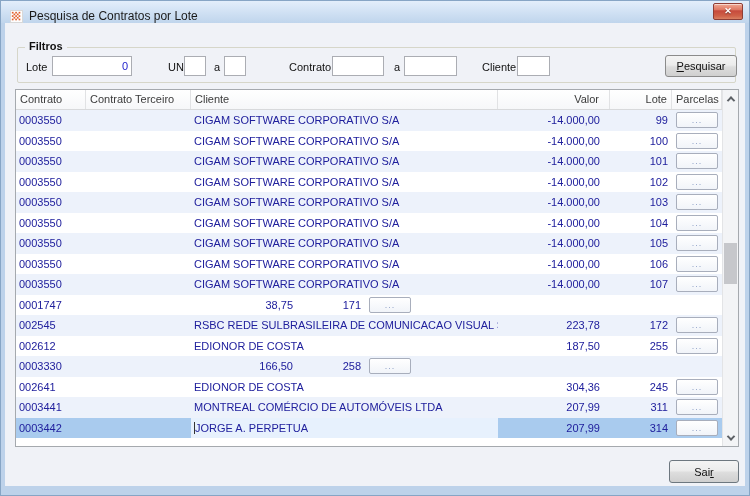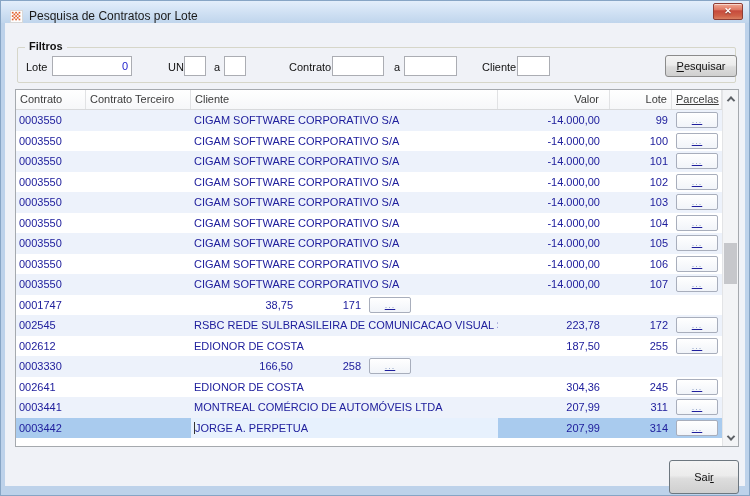--- a/index.html
+++ b/index.html
@@ -50,21 +50,21 @@
   .fi.num{text-align:right;color:#2323cc;}
   .win-btn{
     position:absolute;height:22px;
     border:1px solid #8b8b8b;border-radius:3px;
     background:linear-gradient(#f4f4f4,#ececec 45%,#dddddd 55%,#cfcfcf);
     font-family:"Liberation Sans",sans-serif;font-size:11px;color:#111;
     display:flex;align-items:center;justify-content:center;cursor:default;
   }
   .mn{text-decoration:underline;}
   #btn-pesquisar{left:647px;top:7px;width:72px;}
-  #btn-sair{left:664px;top:437px;width:70px;height:34px;border-color:#6d777f;}
+  #btn-sair{left:664px;top:437px;width:70px;height:23px;border-color:#6d777f;}
   
   .grid{
     position:absolute;left:10px;top:66px;width:724px;height:358px;
     border:1px solid #a5a9ae;background:#fff;
   }
   .grid-header{
     position:absolute;top:0;left:0;right:16px;height:20px;display:flex;
     background:linear-gradient(#ffffff,#f6f7f9);
     border-bottom:1px solid #d8d9db;
   }
@@ -79,21 +79,21 @@
   .grid-row.selected .cell.edit-cell{background:#e7f1fd;}
   .cell{
     flex:0 0 auto;line-height:20.5px;padding-left:3px;color:#20209d;font-size:11px;
     overflow:hidden;white-space:nowrap;
   }
   .c-contrato{width:70px;}
   .c-terceiro{width:105px;}
   .c-cliente{width:307px;}
   .c-valor{width:112px;text-align:right;padding-right:10px;padding-left:0;}
   .c-lote{width:62px;text-align:right;padding-right:4px;padding-left:0;}
-  .c-parcelas{width:50px;display:flex;align-items:center;justify-content:center;padding:0;text-decoration:underline;}
+  .c-parcelas{width:50px;display:flex;align-items:center;justify-content:center;padding:0;}
   .hcell.c-parcelas{display:block;line-height:19px;padding-left:4px;}
   .parcelas-btn{
     width:42px;height:16px;border:1px solid #a8aebc;border-radius:2px;
     background:linear-gradient(#ffffff,#f1f4f9);
     color:#8fa0c6;font-size:9px;line-height:6px;letter-spacing:1px;
     padding:0;cursor:default;font-family:"Liberation Sans",sans-serif;
   }
   .caret{display:inline-block;width:1px;height:12px;background:#333;vertical-align:-2px;}
   
   .scrollbar{

